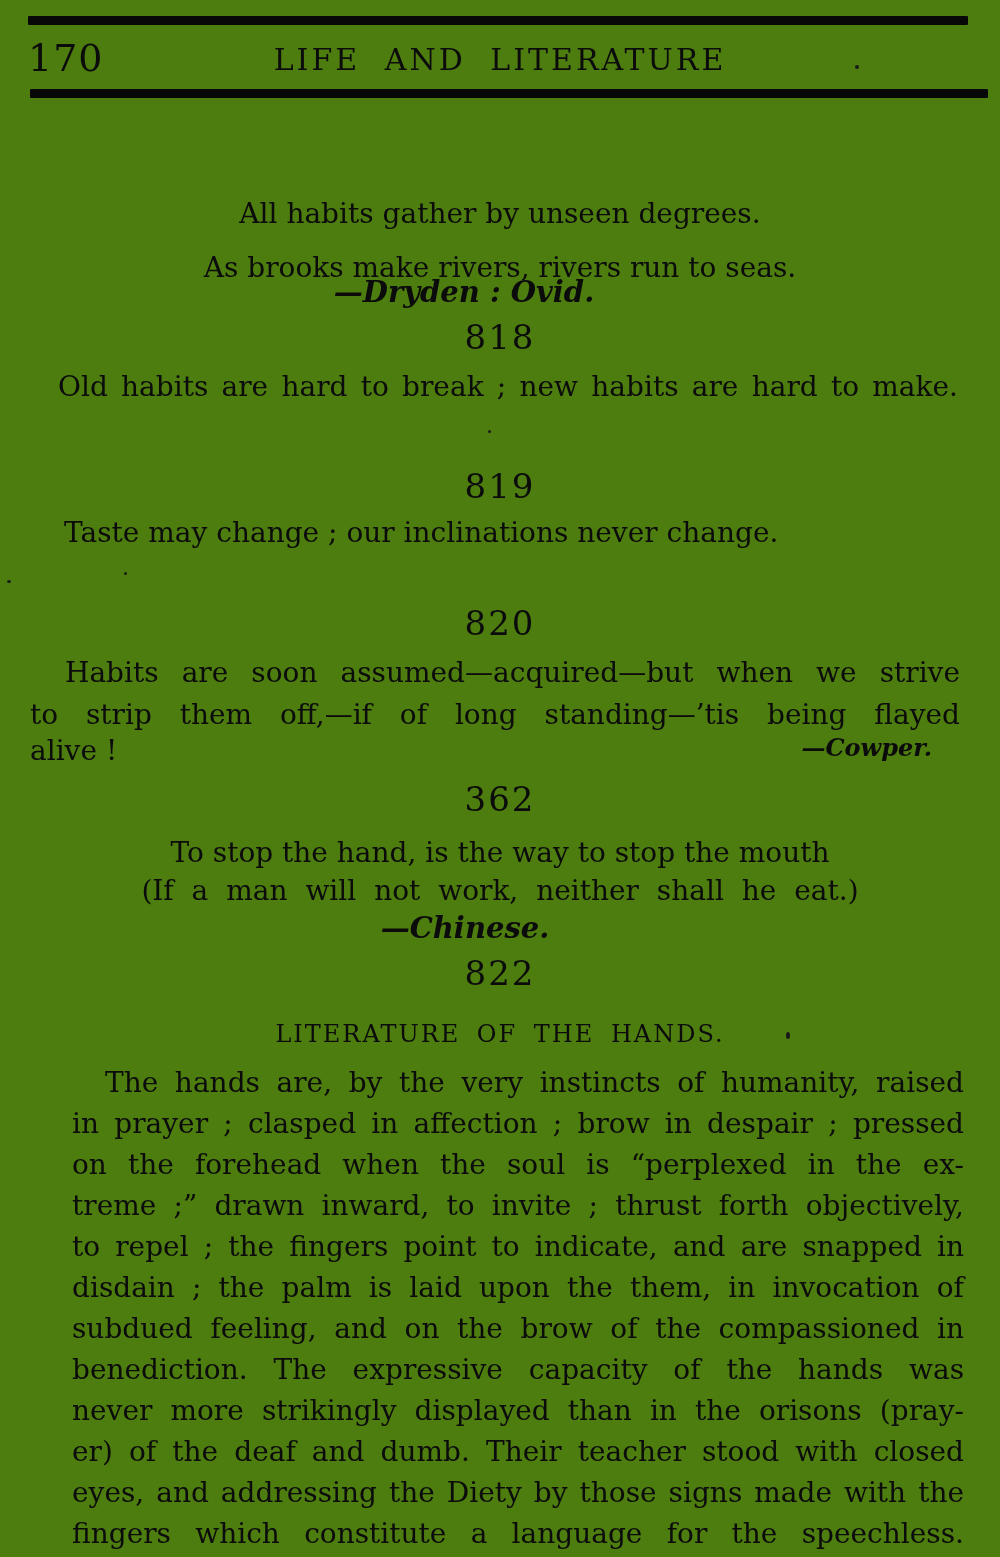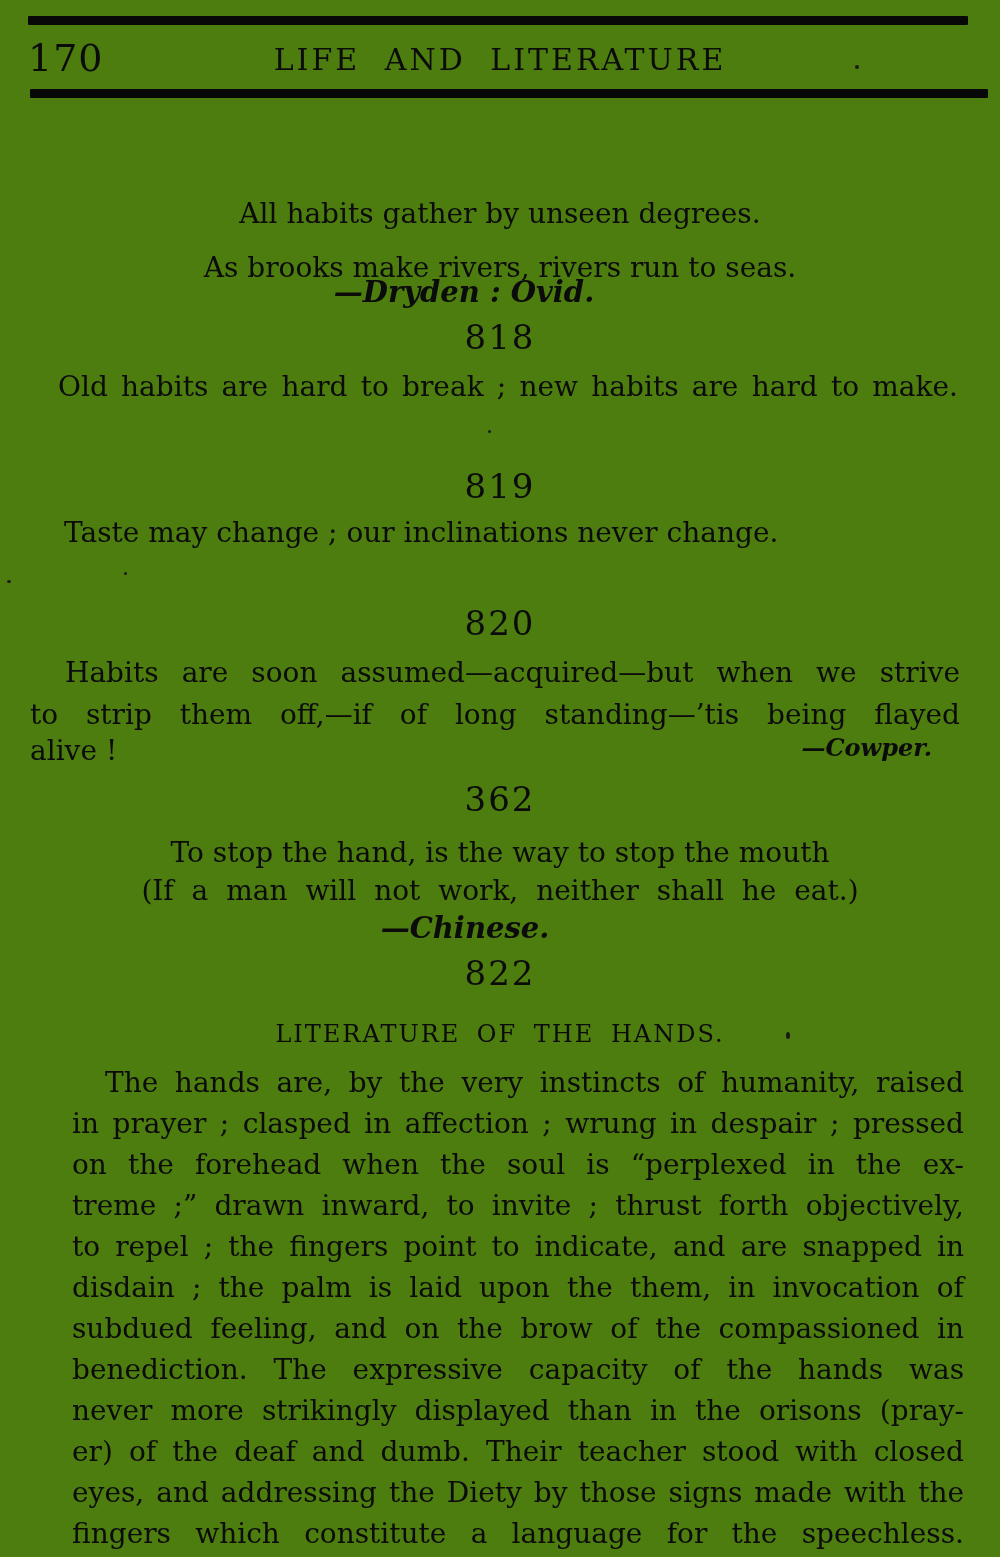--- a/index.html
+++ b/index.html
@@ -83,21 +83,21 @@
 
   <div class="abs qnum" style="top:779px">362</div>
   <div class="abs body-text centered" style="top:835px">To stop the hand, is the way to stop the mouth</div>
   <div class="abs body-text centered wide" style="top:873px">(If a man will not work, neither shall he eat.)</div>
   <div class="abs attr" style="top:911px; right:70px">—Chinese.</div>
 
   <div class="abs qnum" style="top:953px">822</div>
   <div class="abs subheading" style="top:1020px">LITERATURE OF THE HANDS.</div>
 
   <div class="para-line jline2 indent" style="top:1066px">The hands are, by the very instincts of humanity, raised</div>
-  <div class="para-line jline2" style="top:1107px">in prayer ; clasped in affection ; wrung in despair ; pressed</div>
+  <div class="para-line jline2" style="top:1107px">in prayer ; clasped in affection ; brow in despair ; pressed</div>
   <div class="para-line jline2" style="top:1148px">on the forehead when the soul is “perplexed in the ex-</div>
   <div class="para-line jline2" style="top:1189px">treme ;” drawn inward, to invite ; thrust forth objectively,</div>
   <div class="para-line jline2" style="top:1230px">to repel ; the fingers point to indicate, and are snapped in</div>
   <div class="para-line jline2" style="top:1271px">disdain ; the palm is laid upon the them, in invocation of</div>
   <div class="para-line jline2" style="top:1312px">subdued feeling, and on the brow of the compassioned in</div>
   <div class="para-line jline2" style="top:1353px">benediction.  The expressive capacity of the hands was</div>
   <div class="para-line jline2" style="top:1394px">never more strikingly displayed than in the orisons (pray-</div>
   <div class="para-line jline2" style="top:1435px">er) of the deaf and dumb.  Their teacher stood with closed</div>
   <div class="para-line jline2" style="top:1476px">eyes, and addressing the Diety by those signs made with the</div>
   <div class="para-line jline2" style="top:1517px">fingers which constitute a language for the speechless.</div>

